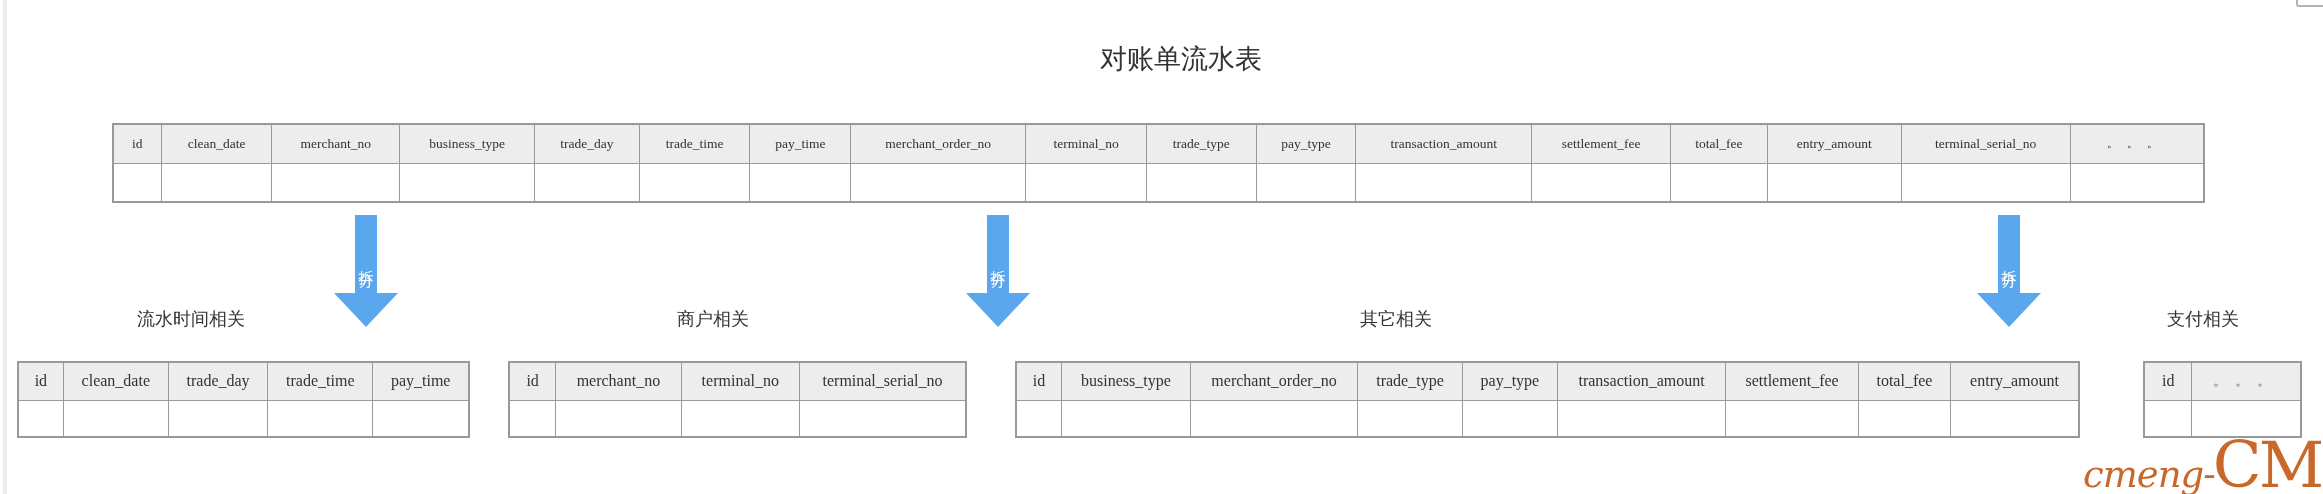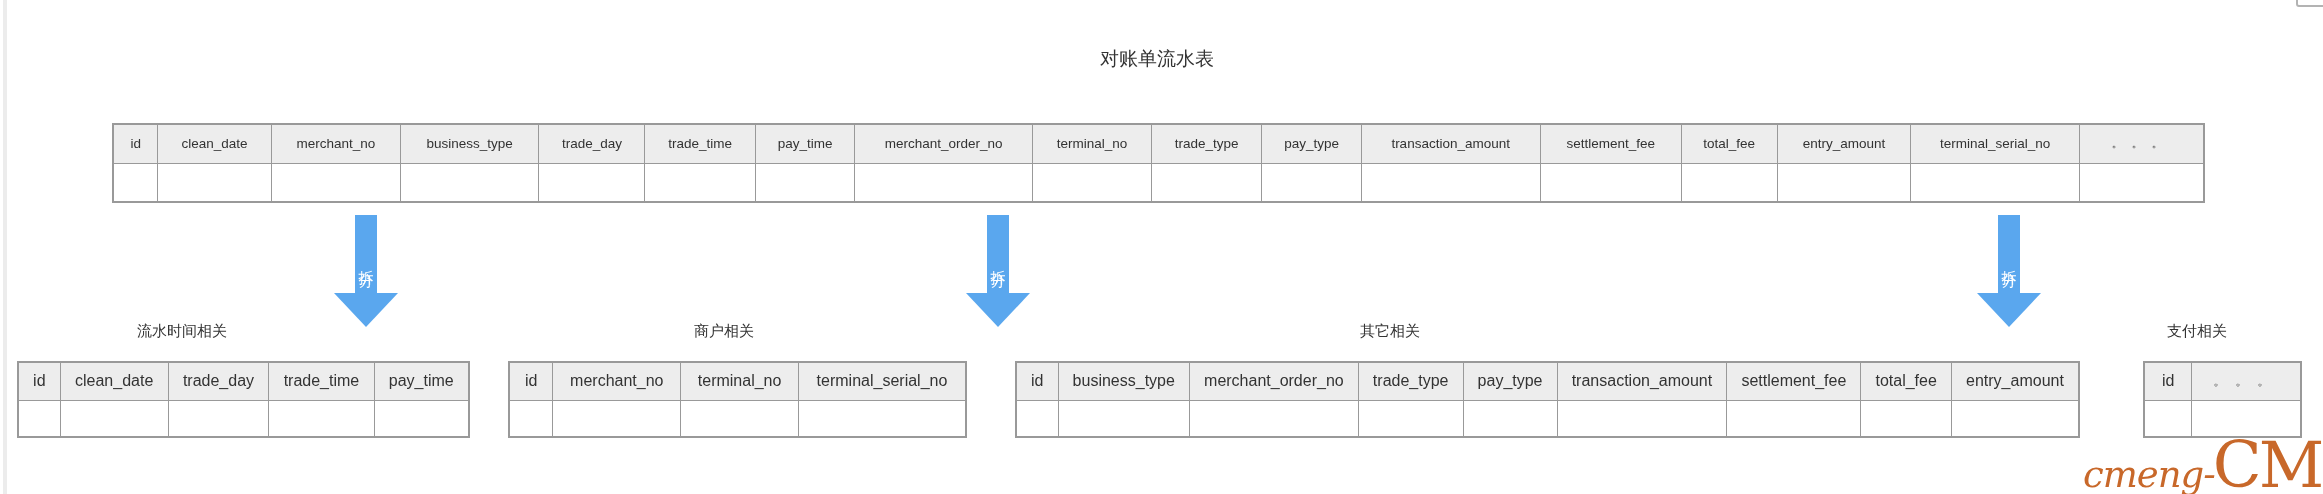--- a/index.html
+++ b/index.html
@@ -29,31 +29,32 @@
   .top-right-box {
     position: absolute; left: 2296px; top: -10px;
     width: 46px; height: 17px;
     background: #fff;
     border: 2px solid #b3b3b3;
     border-radius: 3px;
   }
 
   .diagram-title {
     position: absolute; left: 1100px; top: 44px;
-    font-size: 19px; line-height: 30px;
+    font-size: 27px; line-height: 30px;
     color: var(--text-dark);
     white-space: nowrap;
   }
 
   table.dtable {
     position: absolute;
     border-collapse: collapse;
     table-layout: auto;
     background: #fff;
     border: 2px solid var(--border-grey);
+    font-family: Liberation Serif, serif;
   }
   .dtable th, .dtable td {
     border: 1px solid var(--border-grey);
     text-align: center;
     vertical-align: middle;
     white-space: nowrap;
     font-weight: normal;
     color: var(--text-dark);
   }
   .dtable th { background: var(--header-bg); }
@@ -66,27 +67,27 @@
   .tbl-sub th { height: 38px; font-size: 16px; padding: 0 14px; }
   .tbl-sub td { height: 37px; }
 
   .tbl-time     { left: 17px;   top: 361px; width: 453px;  }
   .tbl-merchant { left: 508px;  top: 361px; width: 459px;  }
   .tbl-pay      { left: 1015px; top: 361px; width: 1065px; }
   .tbl-other    { left: 2143px; top: 361px; width: 159px;  }
   .tbl-other th:last-child { min-width: 88px; letter-spacing: 9px; font-size: 13px; }
 
   .section-title {
-    position: absolute; top: 317px;
-    font-size: 15px; line-height: 28px;
+    position: absolute; top: 305px;
+    font-size: 18px; line-height: 28px;
     color: var(--text-dark);
     white-space: nowrap;
   }
   .st-time     { left: 137px;  }
-  .st-merchant { left: 677px; margin-left: 17px;  }
+  .st-merchant { left: 677px;  }
   .st-pay      { left: 1360px; }
   .st-other    { left: 2167px; }
 
   .split-arrow { position: absolute; top: 215px; width: 64px; height: 112px; }
   .arrow-shaft {
     width: 22px; height: 78px; margin: 0 auto;
     background: var(--arrow-blue);
     display: flex; align-items: center; justify-content: center;
     padding-top: 14px;
   }

